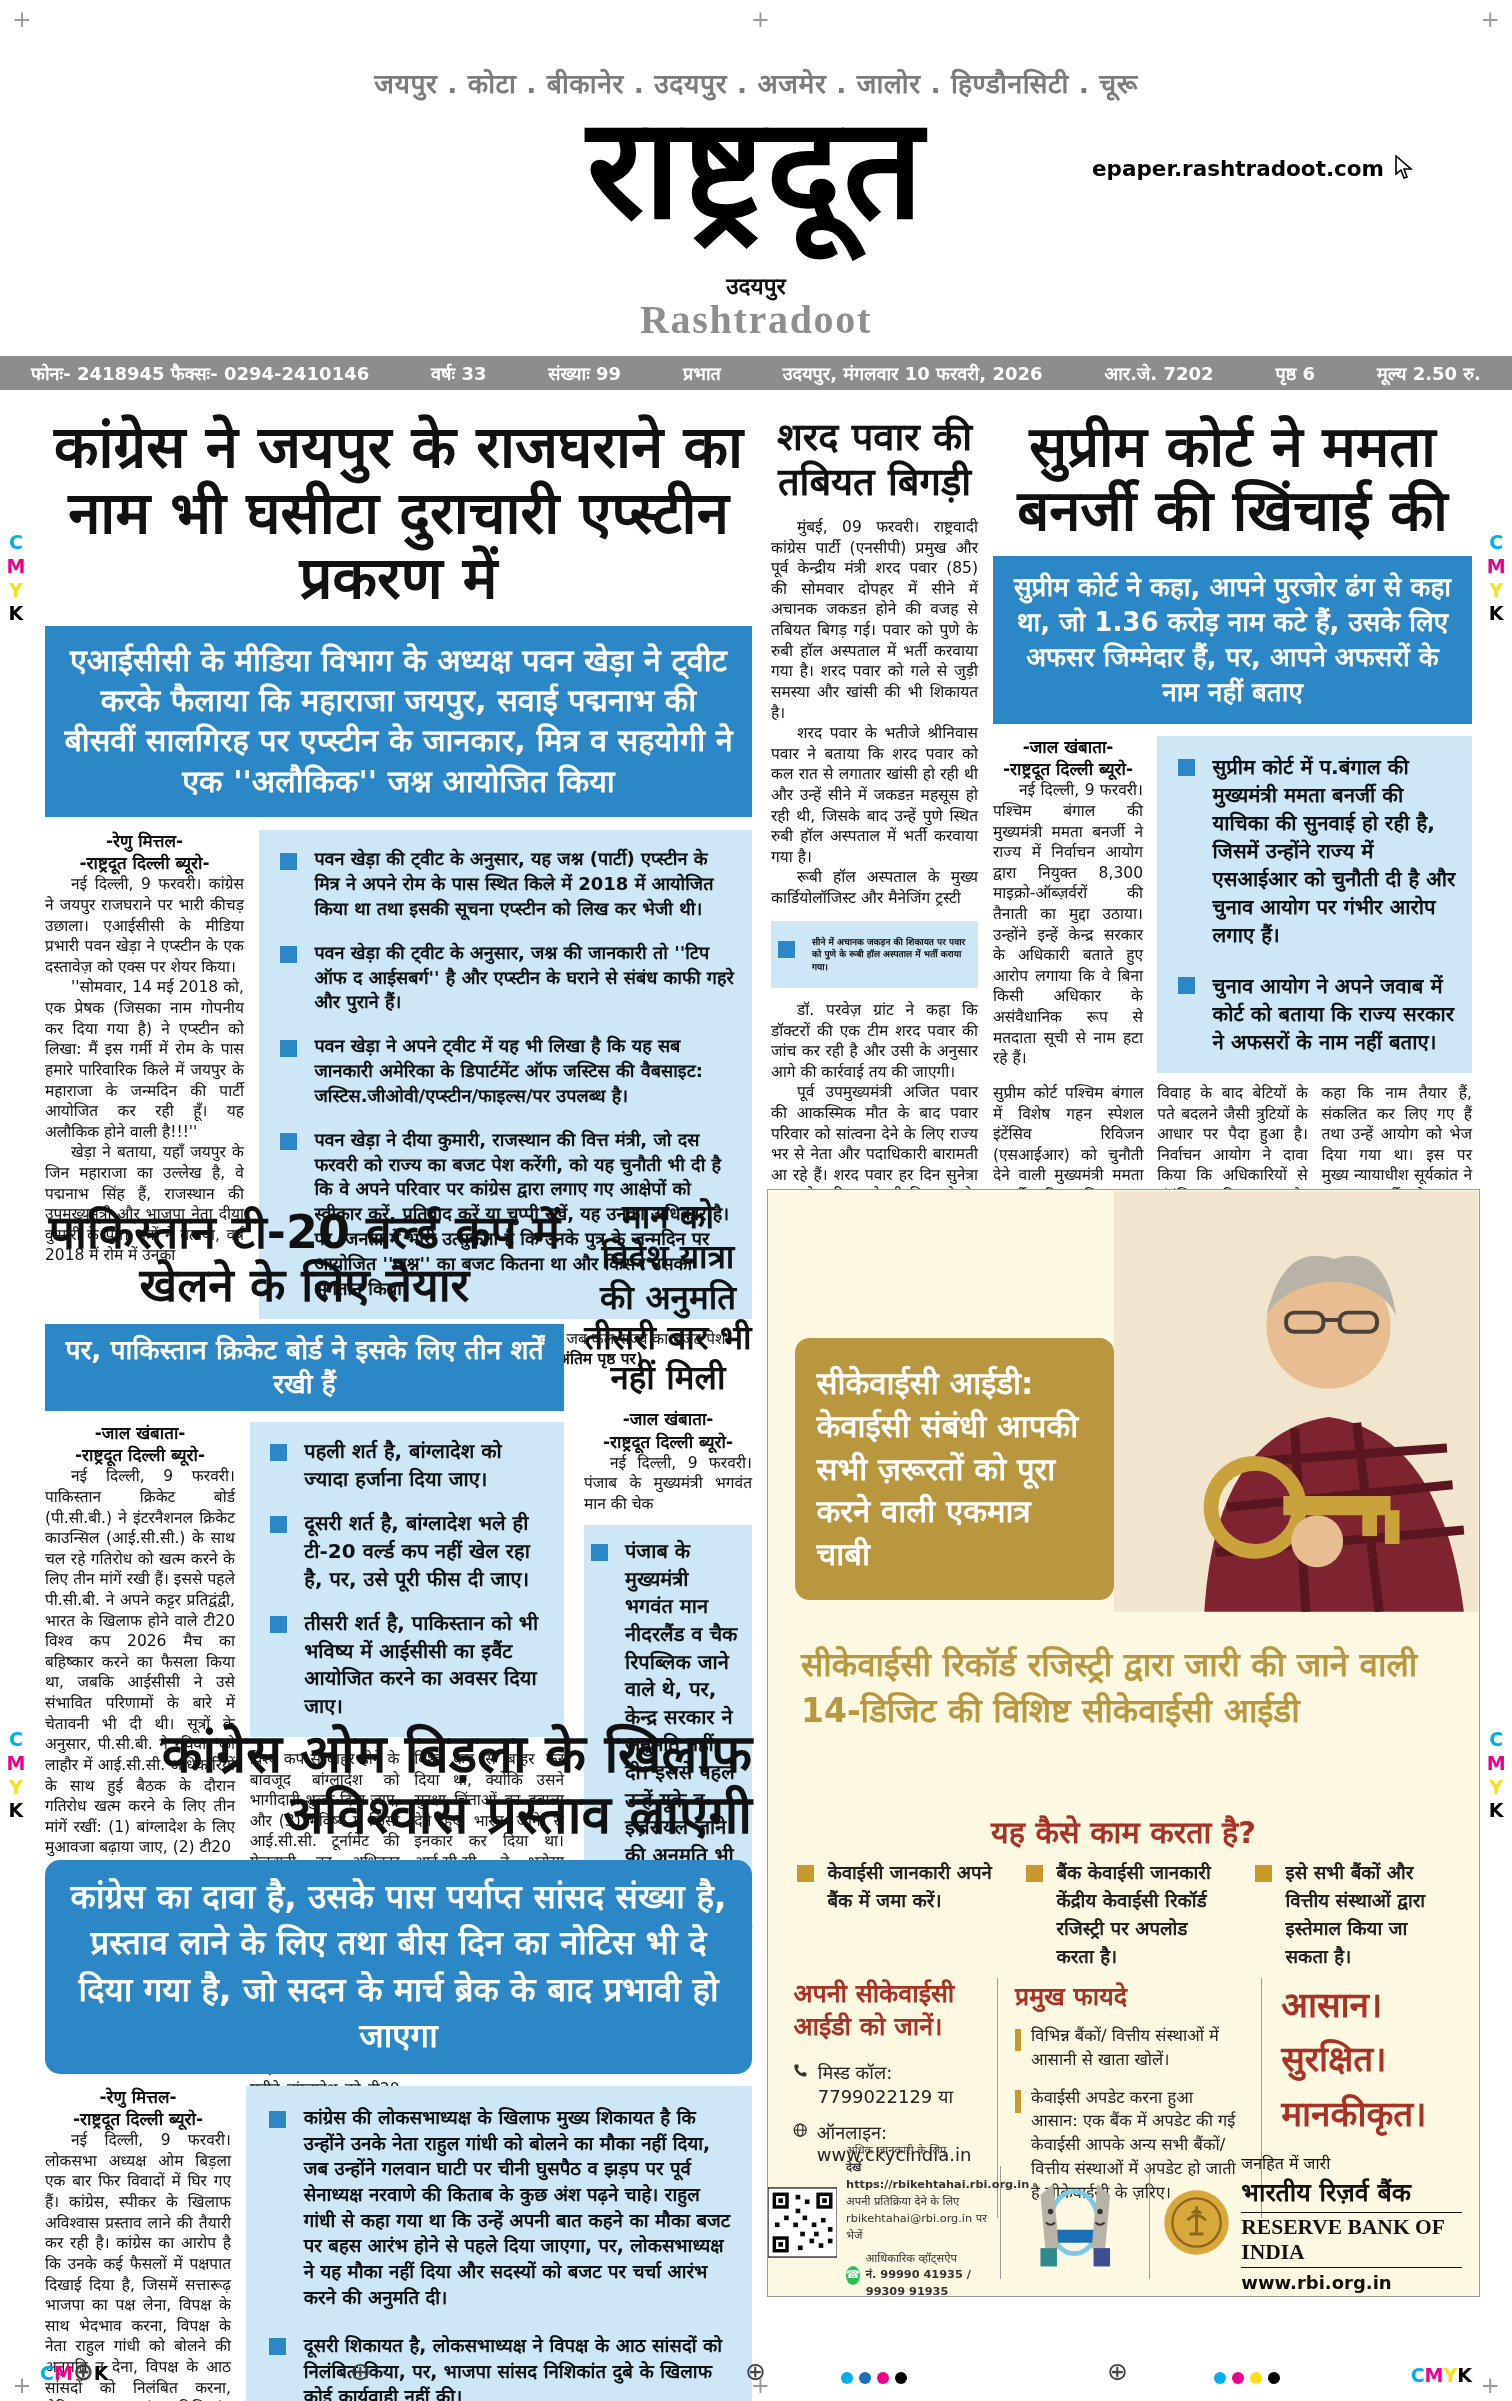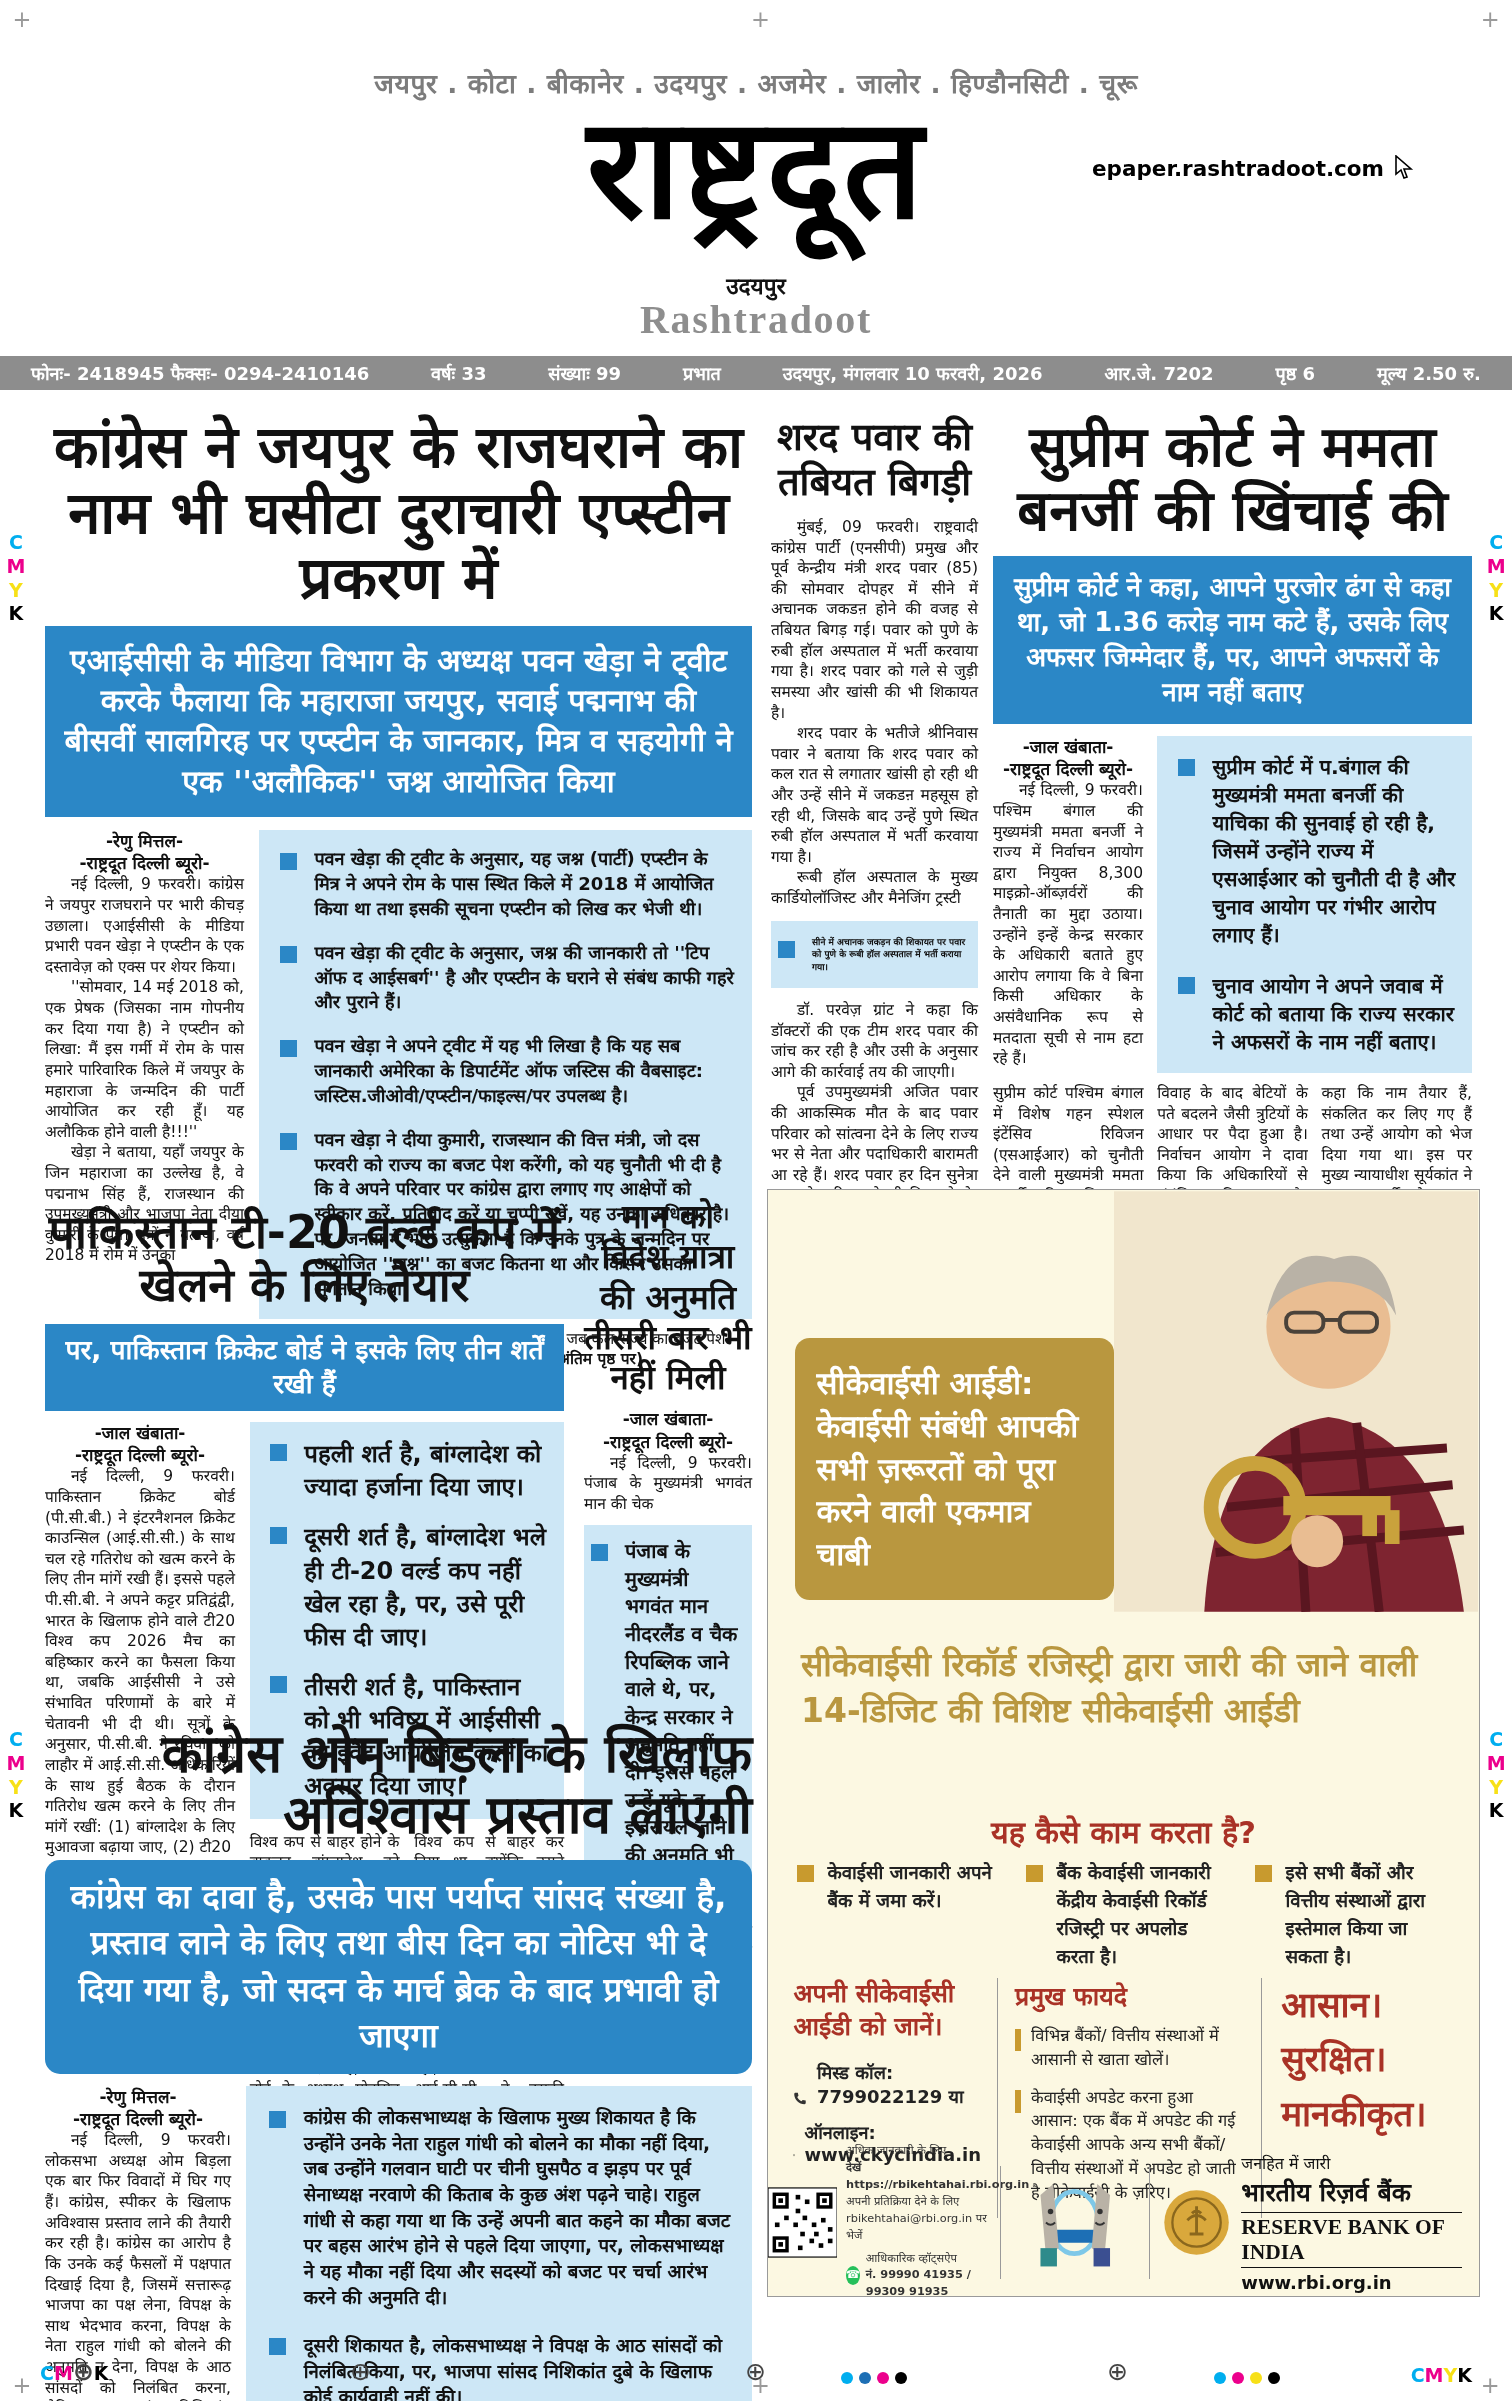--- a/index.html
+++ b/index.html
@@ -59,21 +59,21 @@
   .bomb-cols { column-count:2; column-gap:13.6px; }
 
   
   .art-pak { position:absolute; left:45px; top:1206px; width:519px; }
   .art-pak h2 { font-size:46px; line-height:1.16; text-align:center; font-weight:900; }
   .art-pak .strip { margin-top:11.3px; font-size:26.5px; padding:9px 11.3px; line-height:1.3; }
   .pk-grid { display:flex; gap:14.7px; margin-top:11.3px; }
   .pk-col1 { width:190px; flex:none; }
   .pk-right { flex:1; }
   .pk-bullets { padding:16px 13.6px; }
-  .pk-bullets li { font-size:24px; margin-bottom:17px; }
+  .pk-bullets li { font-size:20px; margin-bottom:17px; }
   .pk-bullets li:last-child { margin-bottom:0; }
   .pk-cols { column-count:2; column-gap:14.7px; margin-top:12.4px; }
 
   
   .art-maan { position:absolute; left:584px; top:1197px; width:168px; }
   .art-maan h2 { font-size:33px; line-height:1.22; text-align:center; font-weight:900; margin-bottom:10.2px; }
   .mn-box { margin:10.2px 0; padding:13.6px 10.2px 13.6px 0; }
   .mn-box li { font-size:20px; }
 
   
@@ -91,21 +91,21 @@
   .ad-photo { position:absolute; right:1.1px; top:1.1px; width:364px; height:421px; overflow:hidden; }
   .ad-gold-box { position:absolute; left:27px; top:148px; width:319px; background:#b9973f; border-radius:14.7px; color:#fff; font-size:31px; font-weight:bold; line-height:1.38; padding:24px 21.5px; }
   .ad-lead { position:absolute; left:33px; top:452px; width:649px; color:#b9973f; font-size:33px; font-weight:bold; line-height:1.38; }
   .ad-how { position:absolute; top:620px; left:0; right:0; text-align:center; color:#a93226; font-size:30.5px; font-weight:bold; }
   .ad-steps { position:absolute; top:669px; left:25.4px; right:25.4px; display:flex; gap:27px; }
   .ad-steps .step { flex:1; position:relative; padding-left:34px; font-size:18.6px; font-weight:bold; line-height:1.5; color:#222; }
   .ad-steps .step::before { content:""; position:absolute; left:3.4px; top:5.6px; width:17px; height:17px; background:#c89a2e; }
   .ad-mid { position:absolute; top:788px; left:25.4px; right:25.4px; display:flex; }
   .ad-know { width:31%; border-right:1.1px solid #9a9a9a; padding-right:16px; }
   .ad-know .ttl { color:#a93226; font-size:25px; font-weight:bold; line-height:1.3; margin-bottom:17px; }
-  .ad-know .ln { display:flex; align-items:flex-end; gap:9px; font-size:18px; font-weight:bold; margin-bottom:12.4px; color:#222; }
+  .ad-know .ln { display:flex; align-items:flex-start; gap:9px; font-size:18px; font-weight:normal; margin-bottom:12.4px; color:#222; }
   .ad-ben { width:40%; border-right:1.1px solid #9a9a9a; padding:0 17px; }
   .ad-ben .ttl { color:#a93226; font-size:25px; font-weight:bold; margin-bottom:12.4px; }
   .ad-ben .it { position:relative; padding-left:16px; font-size:16.4px; line-height:1.45; margin-bottom:13.6px; color:#222; }
   .ad-ben .it::before { content:""; position:absolute; left:0; top:4.5px; width:5.6px; height:22.6px; background:#c89a2e; }
   .ad-tag { width:29%; padding-left:19px; color:#a93226; font-size:35px; font-weight:900; line-height:1.55; }
   .ad-rbi { position:absolute; bottom:10.2px; left:0; right:17px; height:127px; display:flex; align-items:center; }
   .rbi-small { font-size:11.3px; line-height:1.5; color:#333; }
   .rbi-small b { display:block; }
   .wa-line { display:flex; align-items:center; gap:5.6px; margin-top:5.6px; font-size:11.3px; }
   .wa-dot { width:19px; height:19px; border-radius:50%; background:#25c05a; color:#fff; font-size:11.3px; display:flex; align-items:center; justify-content:center; }

